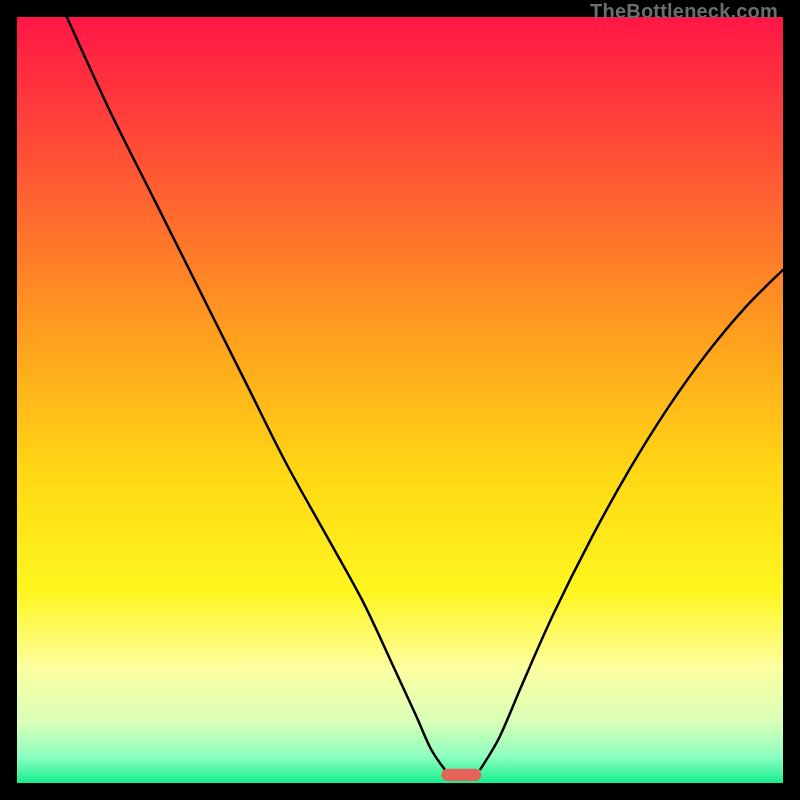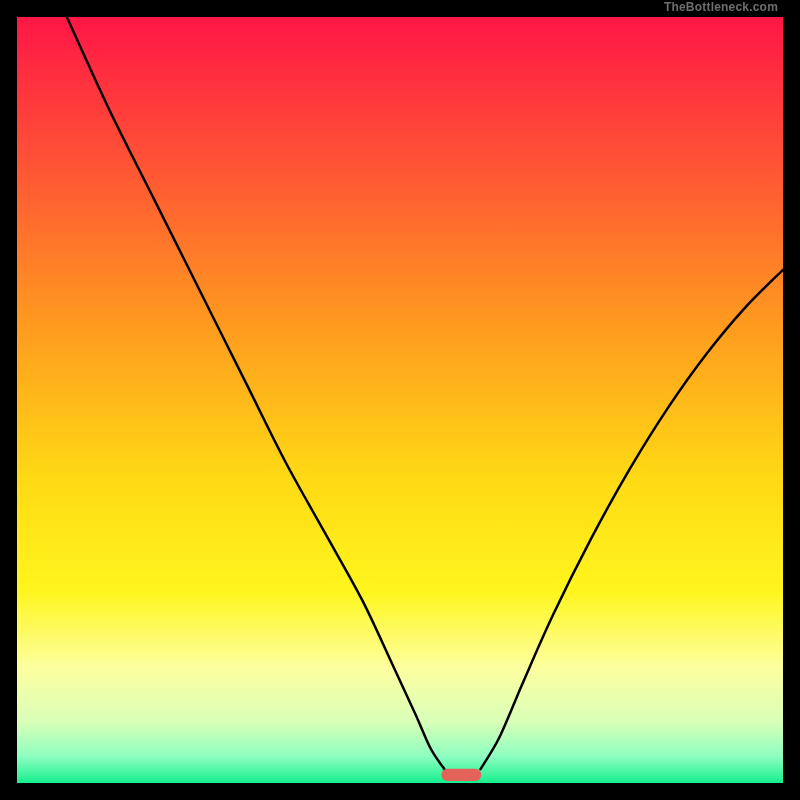--- a/index.html
+++ b/index.html
@@ -23,21 +23,21 @@
     left: 0;
     top: 0;
     width: 766px;
     height: 766px;
   }
   .watermark {
     position: absolute;
     top: 0px;
     right: 22px;
     font-family: Arial, Helvetica, sans-serif;
-    font-size: 12px;
+    font-size: 20px;
     font-weight: 600;
     color: #6d6d6d;
     letter-spacing: 0.2px;
   }
   svg {
     display: block;
   }
 </style>
 </head>
 <body>

